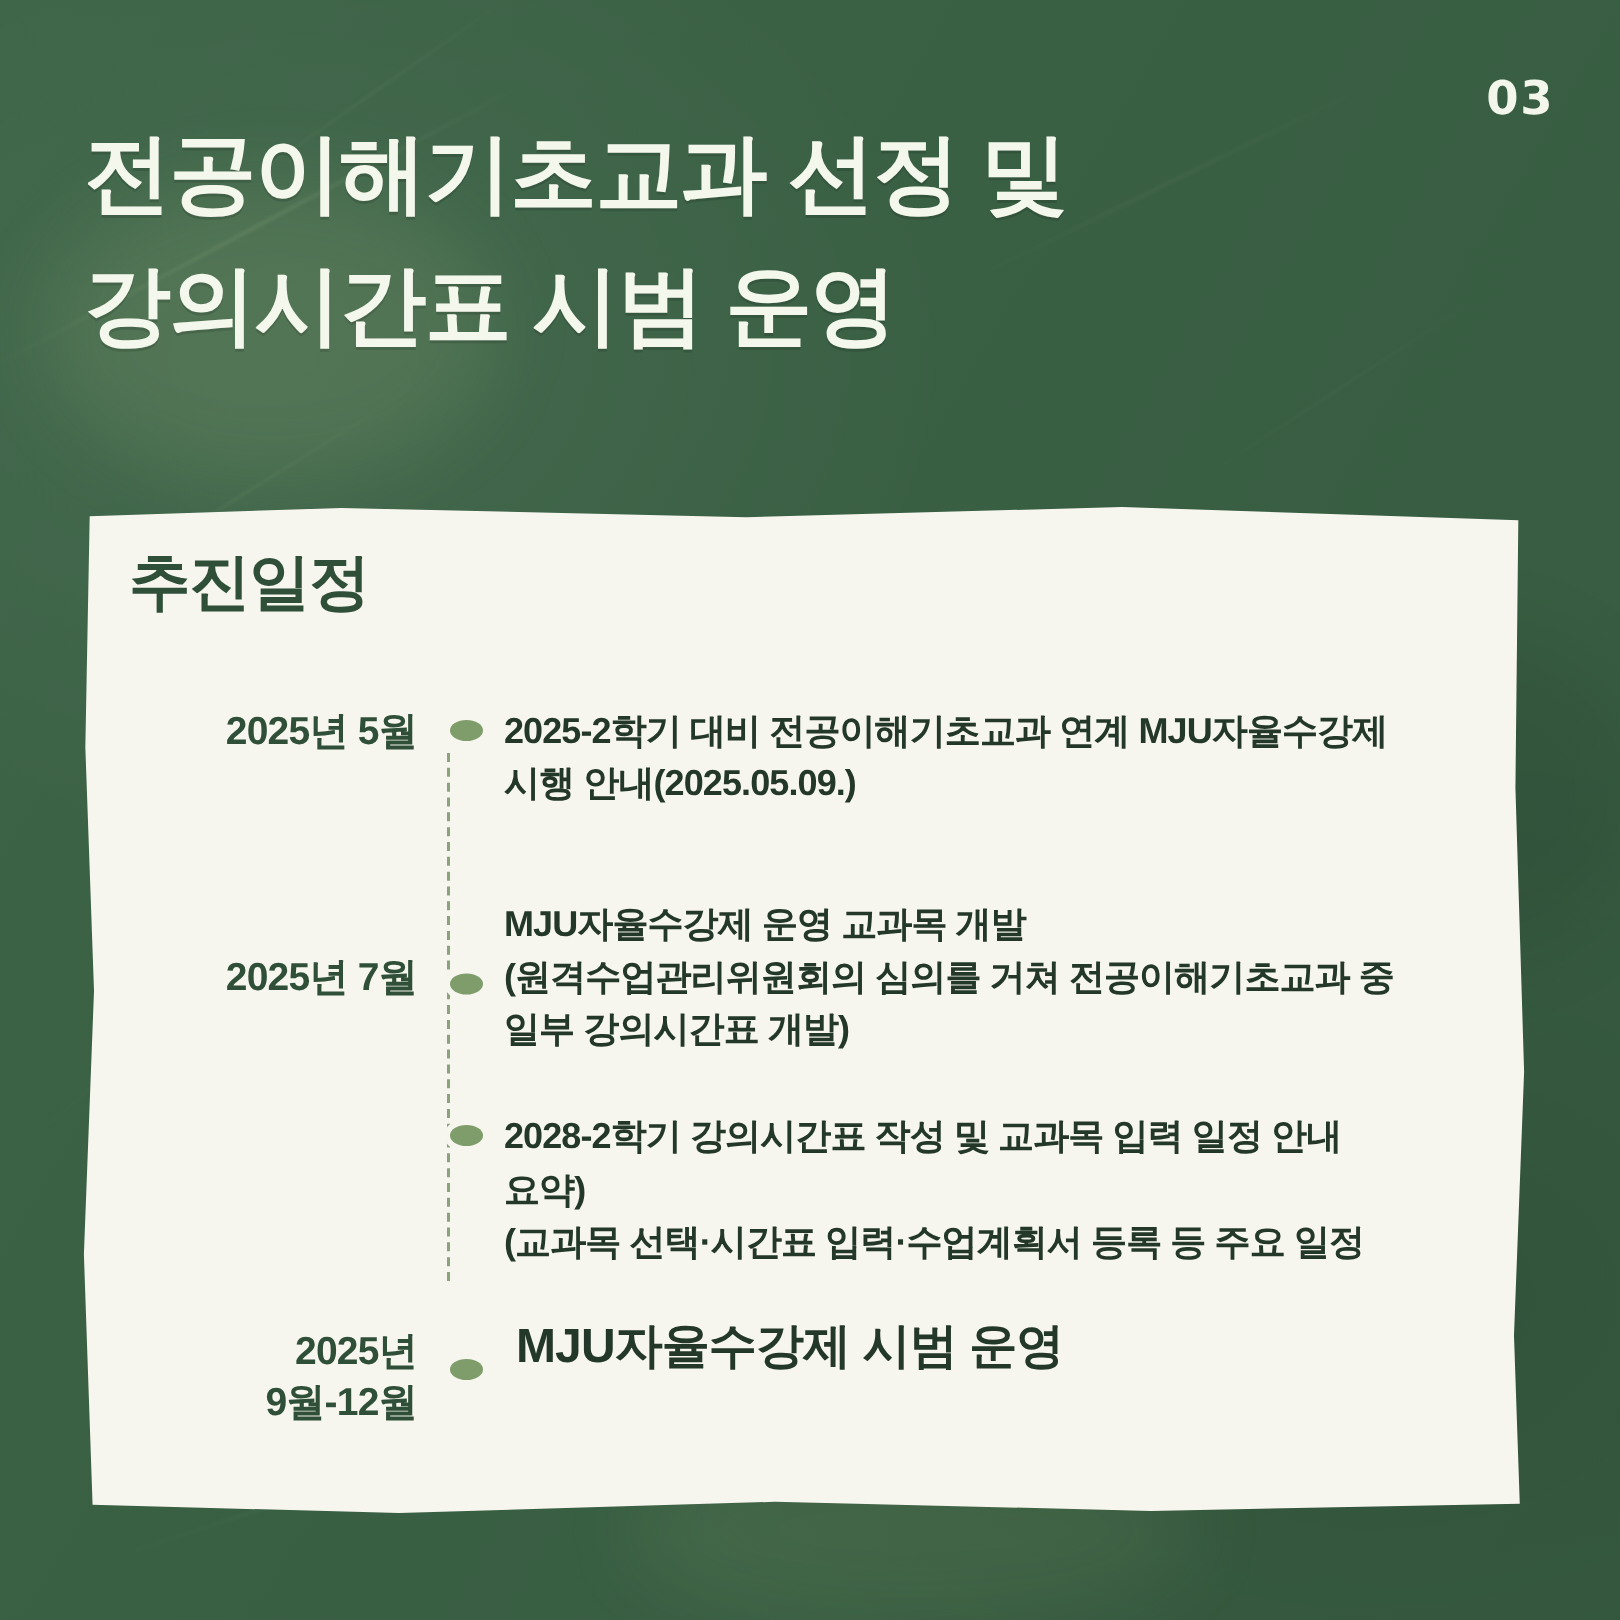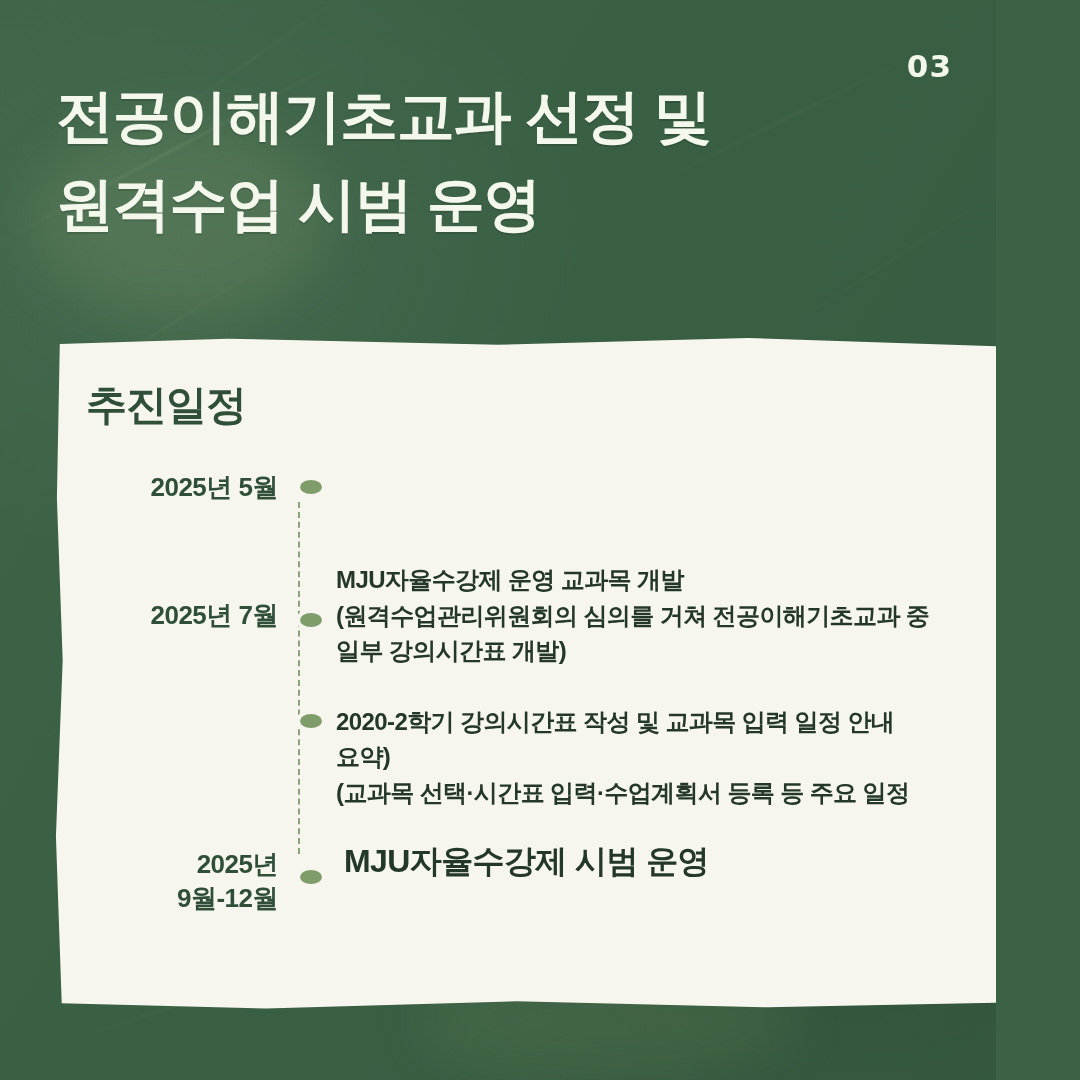--- a/index.html
+++ b/index.html
@@ -9,21 +9,21 @@
   body {
     width: 1080px;
     height: 1080px;
     overflow: hidden;
     font-family: "Liberation Sans", sans-serif;
     background: #3c6246;
   }
 
   #poster {
     position: relative;
-    width: 996px;
+    width: 1080px;
     height: 1080px;
     background:
       radial-gradient(ellipse 60% 45% at 18% 22%, rgba(255,255,255,0.045), rgba(255,255,255,0) 70%),
       radial-gradient(ellipse 70% 50% at 85% 80%, rgba(0,0,0,0.10), rgba(0,0,0,0) 70%),
       linear-gradient(120deg, #3e6548 0%, #3a6044 40%, #365b40 100%);
     overflow: hidden;
   }
 
   
   .streak {
@@ -92,21 +92,21 @@
       0.6% 1.2%, 18% 0.4%, 46% 1.3%, 72% 0.3%, 99.4% 1.6%,
       99.2% 28%, 99.8% 56%, 99.1% 82%, 99.5% 98.6%,
       74% 99.3%, 48% 98.4%, 22% 99.5%, 0.8% 98.7%,
       0.2% 74%, 0.9% 48%, 0.3% 24%
     );
   }
 
   .card-title {
     position: absolute;
     left: 86px;
-    top: 378px;
+    top: 361px;
     color: #2f4f38;
     font-size: 41px;
     font-weight: bold;
     letter-spacing: -1px;
   }
 
   
   .timeline {
     position: absolute;
     left: 82px;
@@ -184,50 +184,54 @@
   <div class="streak s8"></div>
   <div class="streak s9"></div>
   <div class="blotch b1"></div>
   <div class="blotch b2"></div>
   <div class="blotch b3"></div>
 
   <div class="page-number">03</div>
 
   <div class="headline">
     <span class="l1">전공이해기초교과 선정 및</span>
-    <span class="l2">원격수업 시범 운영</span>
+    <span class="l2">강의시간표 시범 운영</span>
   </div>
 
   <div class="card"></div>
 
   <div class="card-title">추진일정</div>
 
   <div class="timeline">
     <div class="tl-line"></div>
 
     <div class="row r1">
       <div class="row-date">2025년 5월</div>
       <div class="dot"></div>
+      <div class="row-text">
+        <div>2025-2학기 대비 전공이해기초교과 연계 MJU자율수강제</div>
+        <div>시행 안내(2025.05.09.)</div>
+      </div>
     </div>
 
     <div class="row r2">
       <div class="row-date">2025년 7월</div>
       <div class="dot"></div>
       <div class="row-text">
         <div>MJU자율수강제 운영 교과목 개발</div>
         <div>(원격수업관리위원회의 심의를 거쳐 전공이해기초교과 중</div>
         <div>일부 강의시간표 개발)</div>
       </div>
     </div>
 
     <div class="row r3">
       <div class="row-date"></div>
       <div class="dot"></div>
       <div class="row-text">
-        <div>2020-2학기 강의시간표 작성 및 교과목 입력 일정 안내</div>
+        <div>2028-2학기 강의시간표 작성 및 교과목 입력 일정 안내</div>
         <div>요약)</div>
         <div>(교과목 선택·시간표 입력·수업계획서 등록 등 주요 일정</div>
       </div>
     </div>
 
     <div class="row r4">
       <div class="row-date">
         <div>2025년</div>
         <div>9월-12월</div>
       </div>

